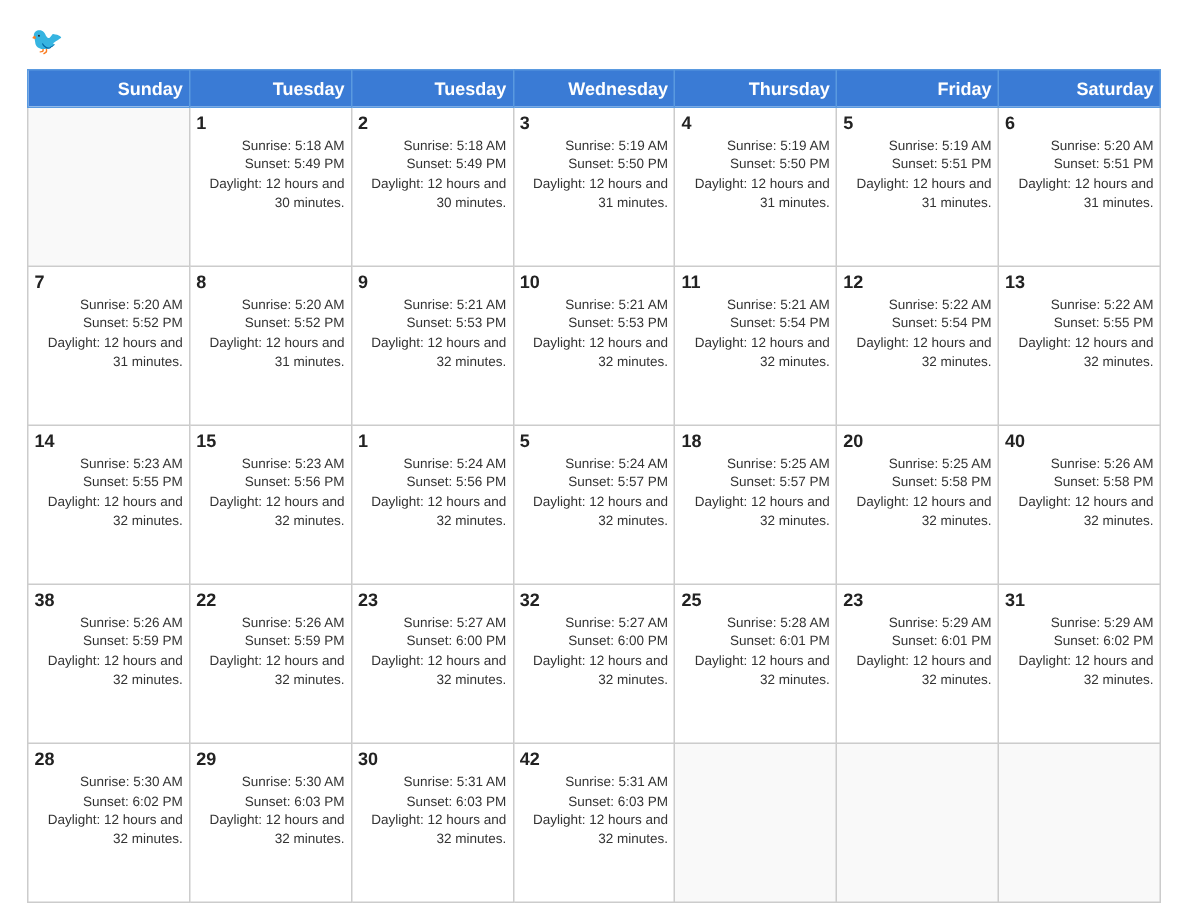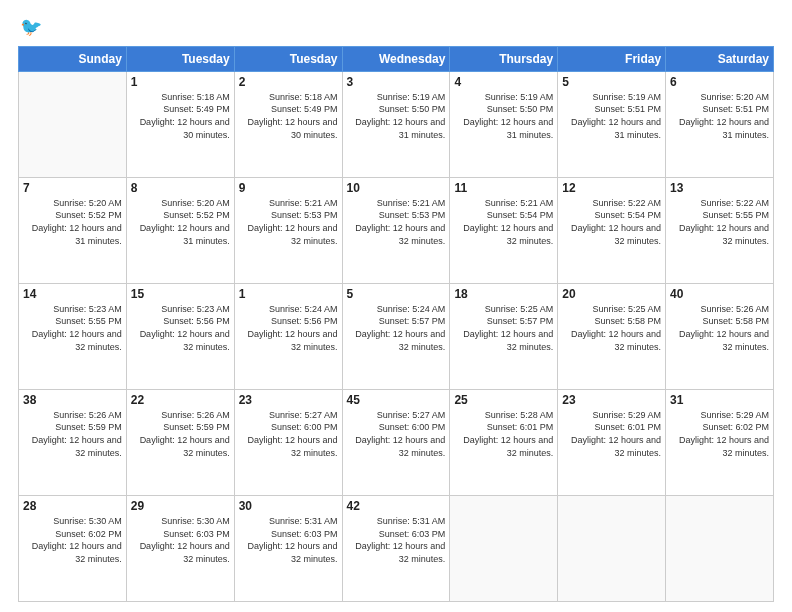--- a/index.html
+++ b/index.html
@@ -208,21 +208,21 @@
           </td>
           <td>
             <span class="day-number">22</span>
             <div class="cell-text">Sunrise: 5:26 AM<br>Sunset: 5:59 PM<br>Daylight: 12 hours and 32 minutes.</div>
           </td>
           <td>
             <span class="day-number">23</span>
             <div class="cell-text">Sunrise: 5:27 AM<br>Sunset: 6:00 PM<br>Daylight: 12 hours and 32 minutes.</div>
           </td>
           <td>
-            <span class="day-number">45</span>
+            <span class="day-number">32</span>
             <div class="cell-text">Sunrise: 5:27 AM<br>Sunset: 6:00 PM<br>Daylight: 12 hours and 32 minutes.</div>
           </td>
           <td>
             <span class="day-number">25</span>
             <div class="cell-text">Sunrise: 5:28 AM<br>Sunset: 6:01 PM<br>Daylight: 12 hours and 32 minutes.</div>
           </td>
           <td>
             <span class="day-number">23</span>
             <div class="cell-text">Sunrise: 5:29 AM<br>Sunset: 6:01 PM<br>Daylight: 12 hours and 32 minutes.</div>
           </td>

